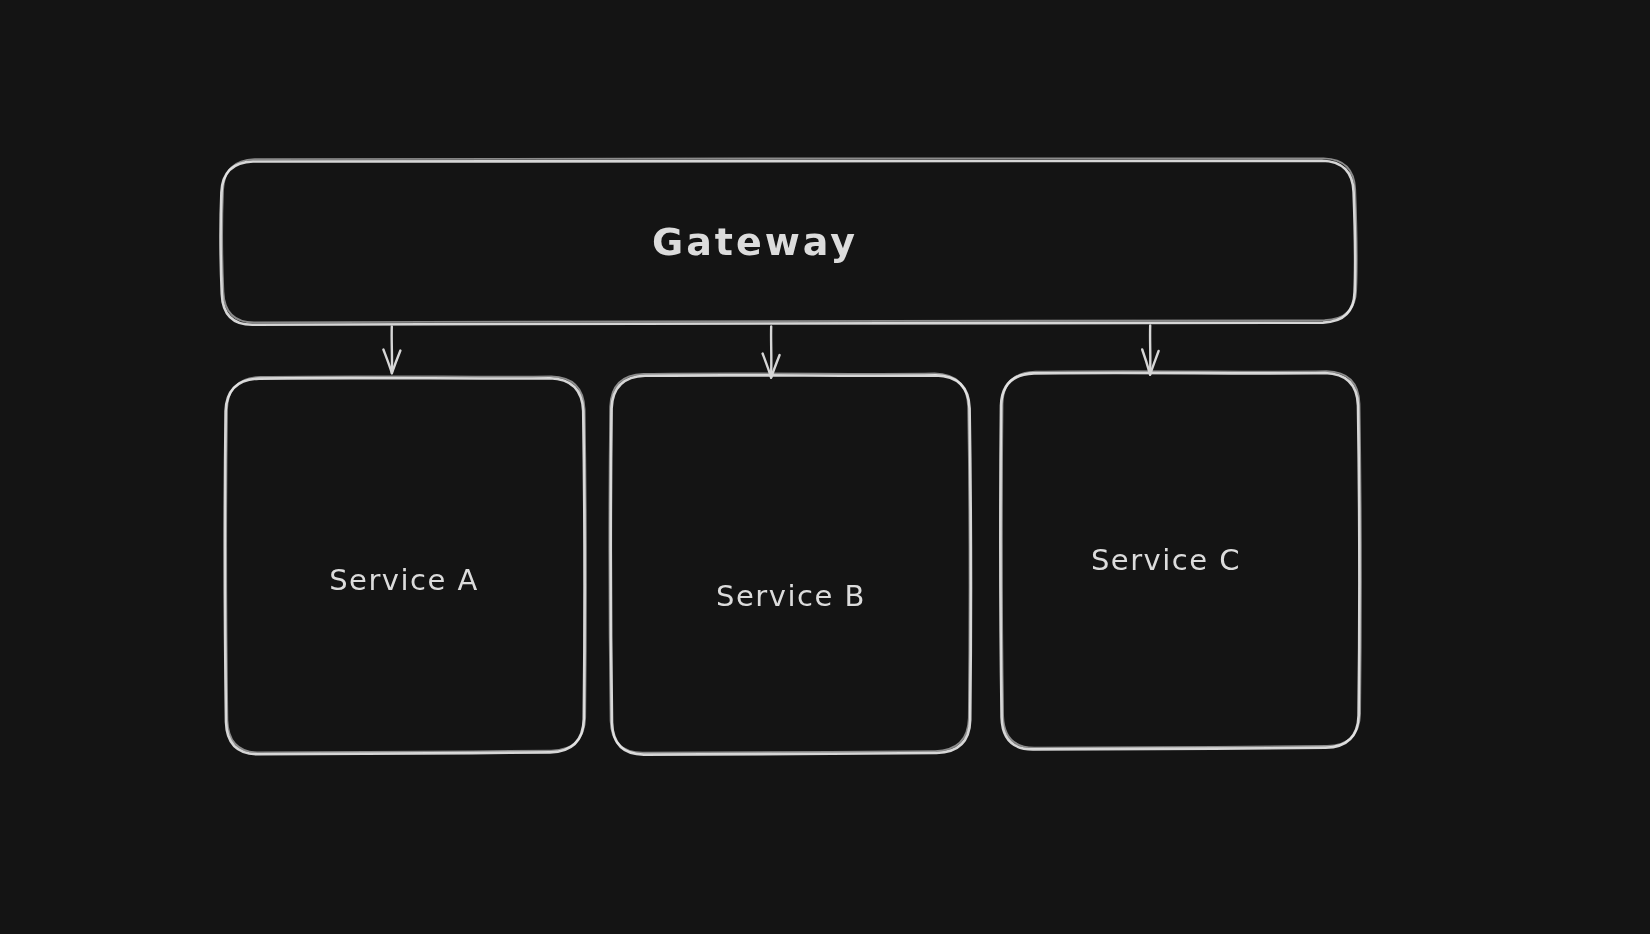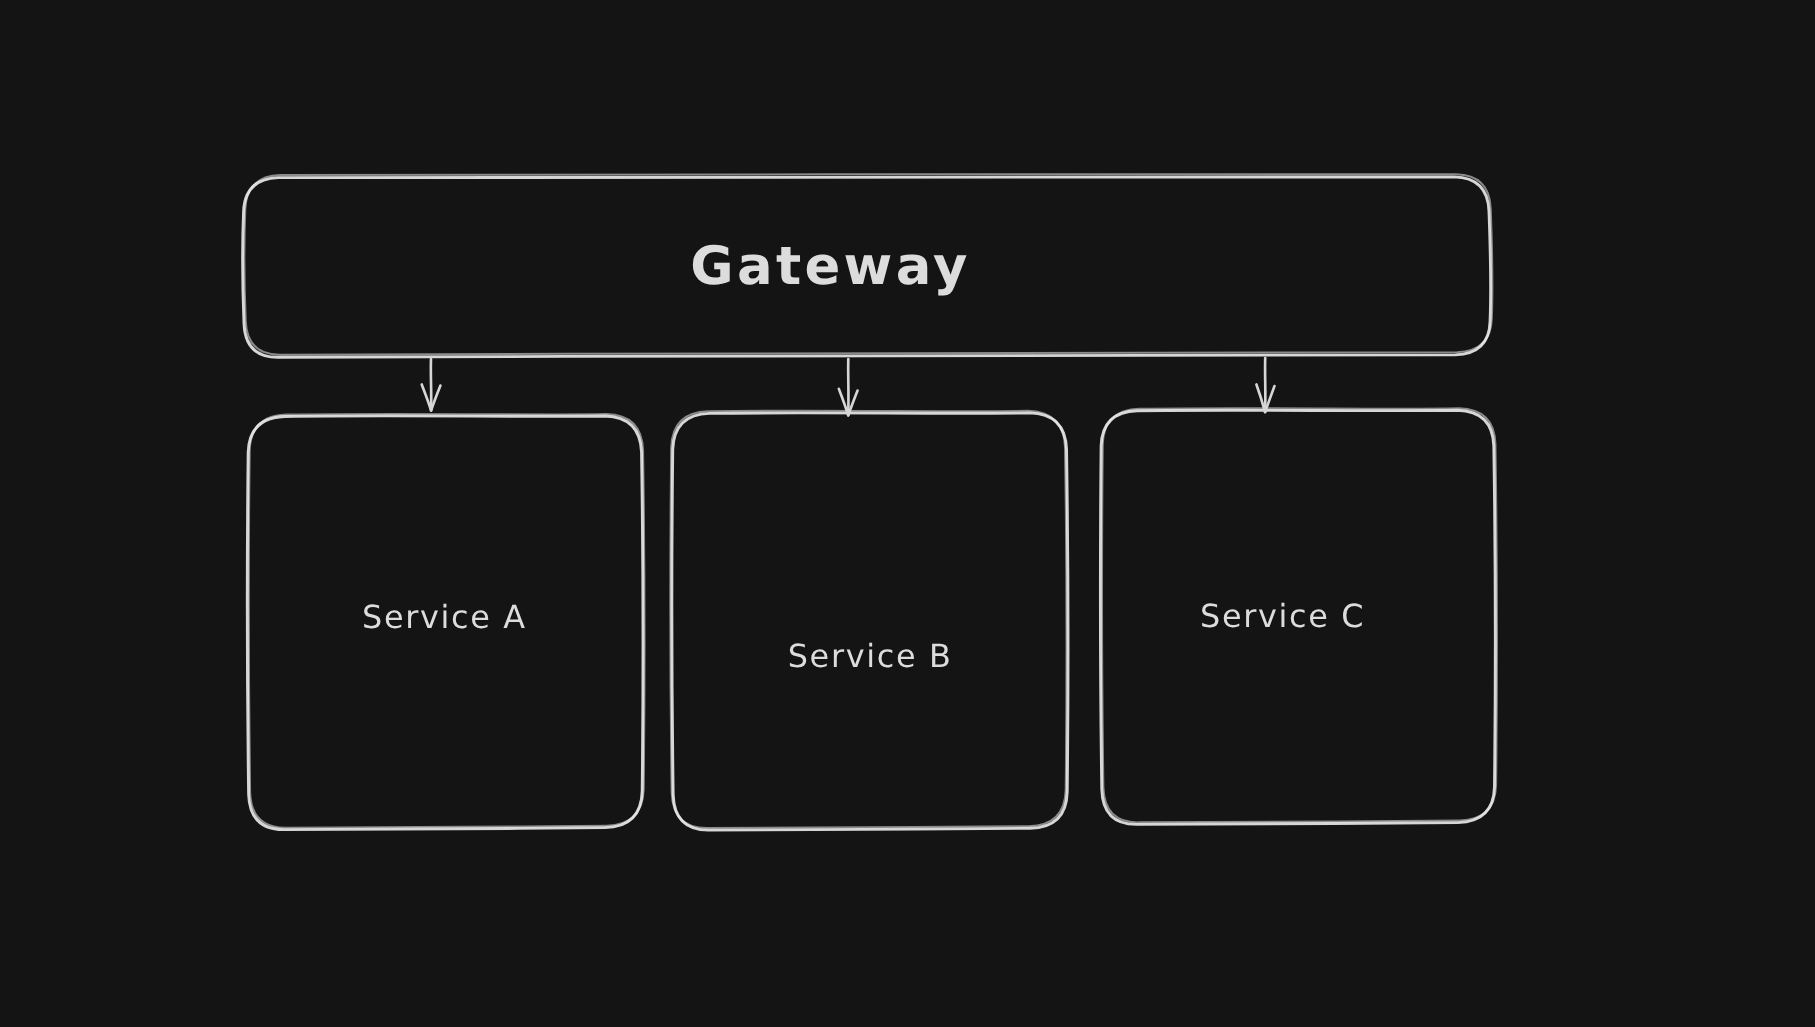--- a/index.html
+++ b/index.html
@@ -46,30 +46,30 @@
   }
   .label{
     position:absolute;
     transform:translate(-50%,-50%);
     color:var(--text);
     white-space:nowrap;
     user-select:none;
   }
   .label.gateway{
     left:755px;top:242px;
-    font-size:48px;
+    font-size:38px;
     font-weight:600;
     letter-spacing:3px;
   }
   .label.service{
     font-size:29px;
     font-weight:400;
     letter-spacing:1.5px;
   }
-  .label.svc-a{left:404px;top:561px;}
+  .label.svc-a{left:404px;top:580px;}
   .label.svc-b{left:791px;top:561px;margin-top:35px;}
   .label.svc-c{left:1166px;top:560px;}
 </style>
 </head>
 <body>
 
 <div class="canvas">
 
   <svg class="strokes" viewBox="0 0 1650 934" aria-hidden="true">
 

